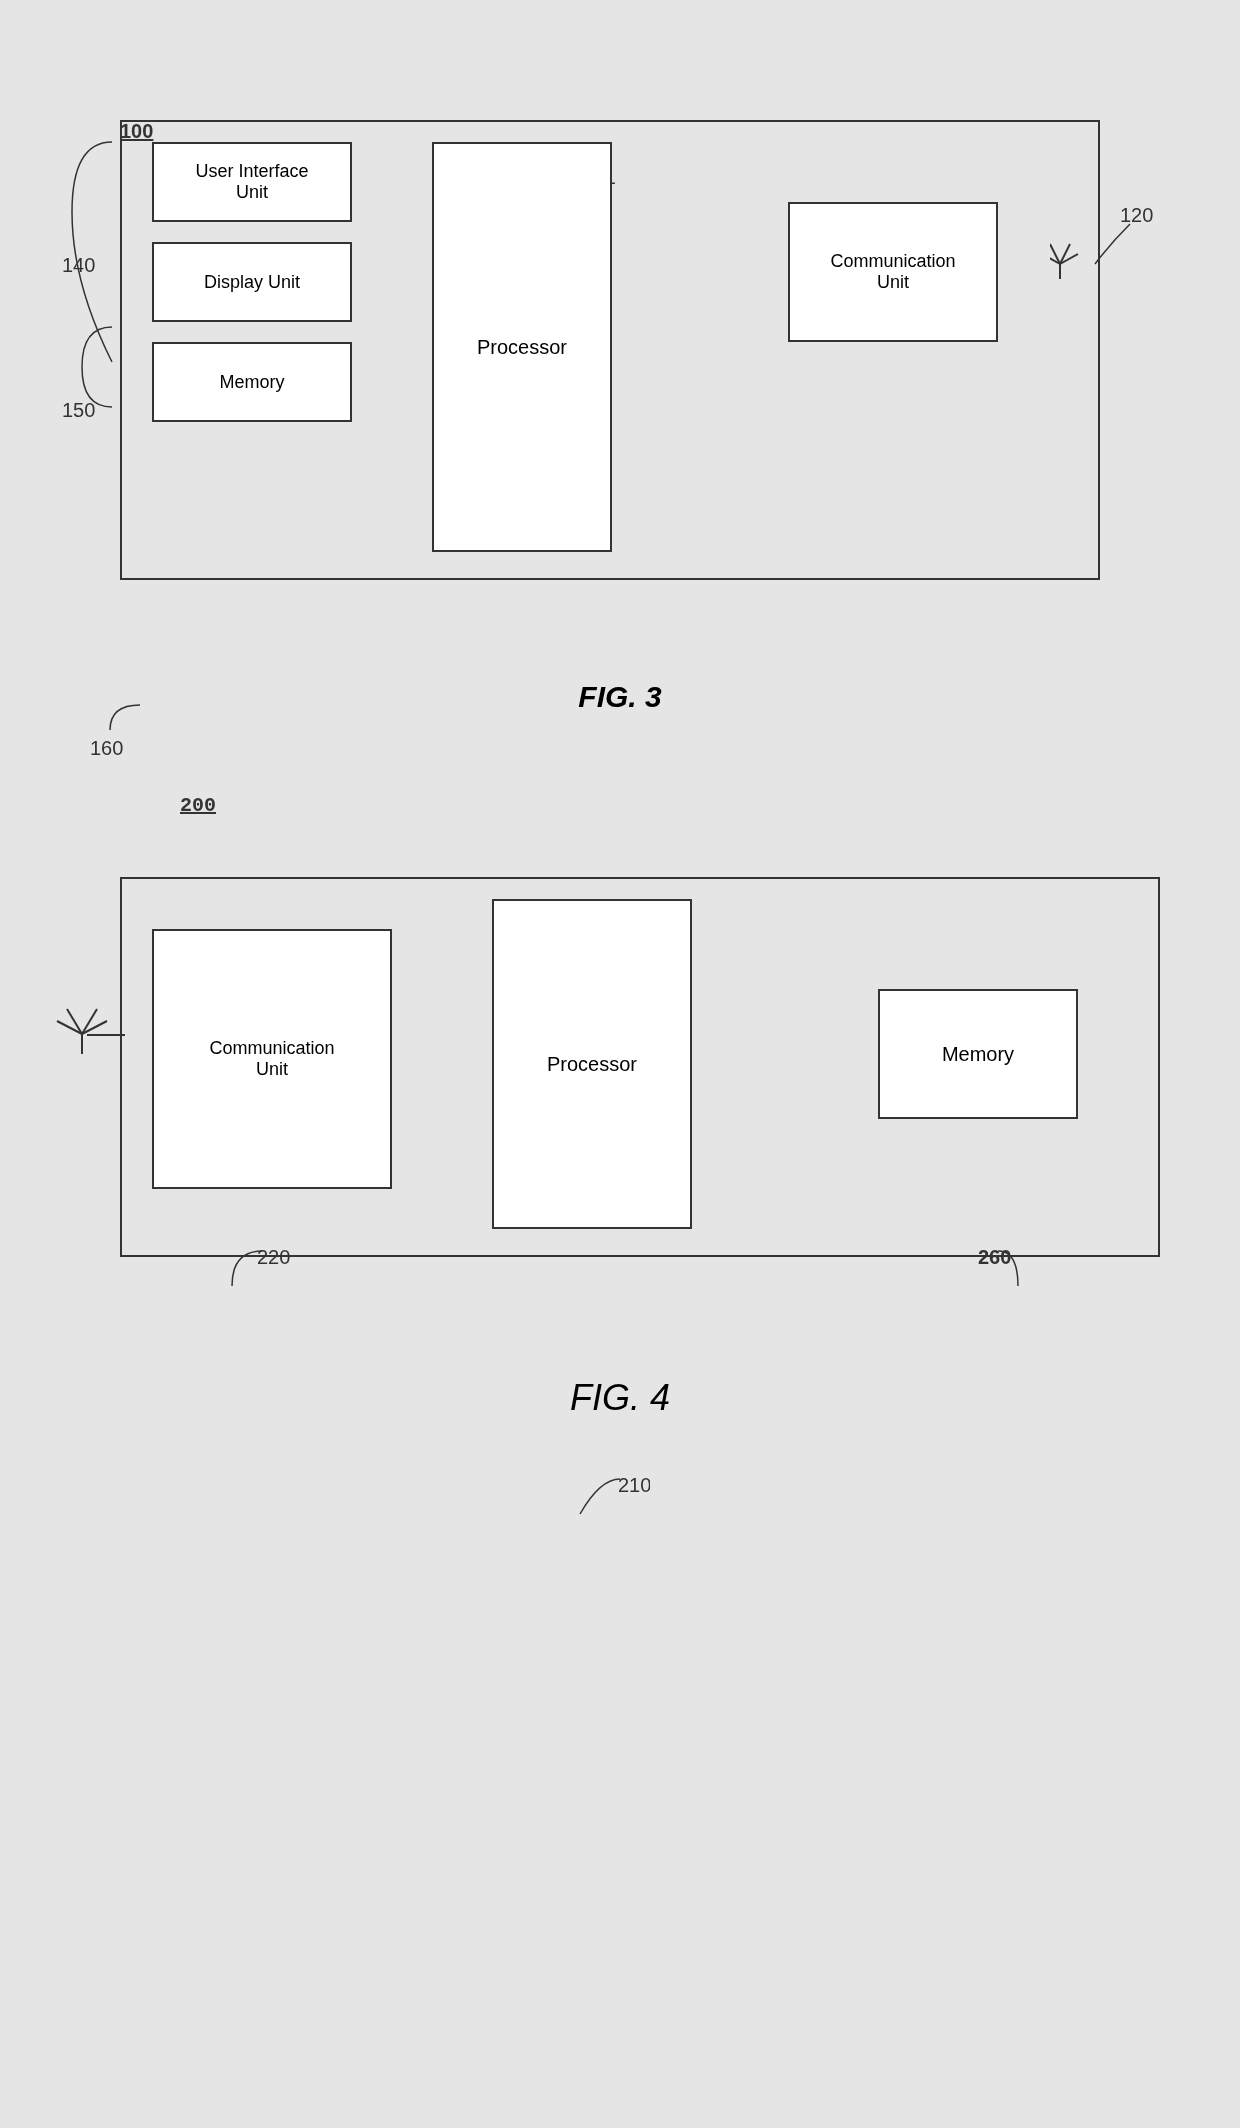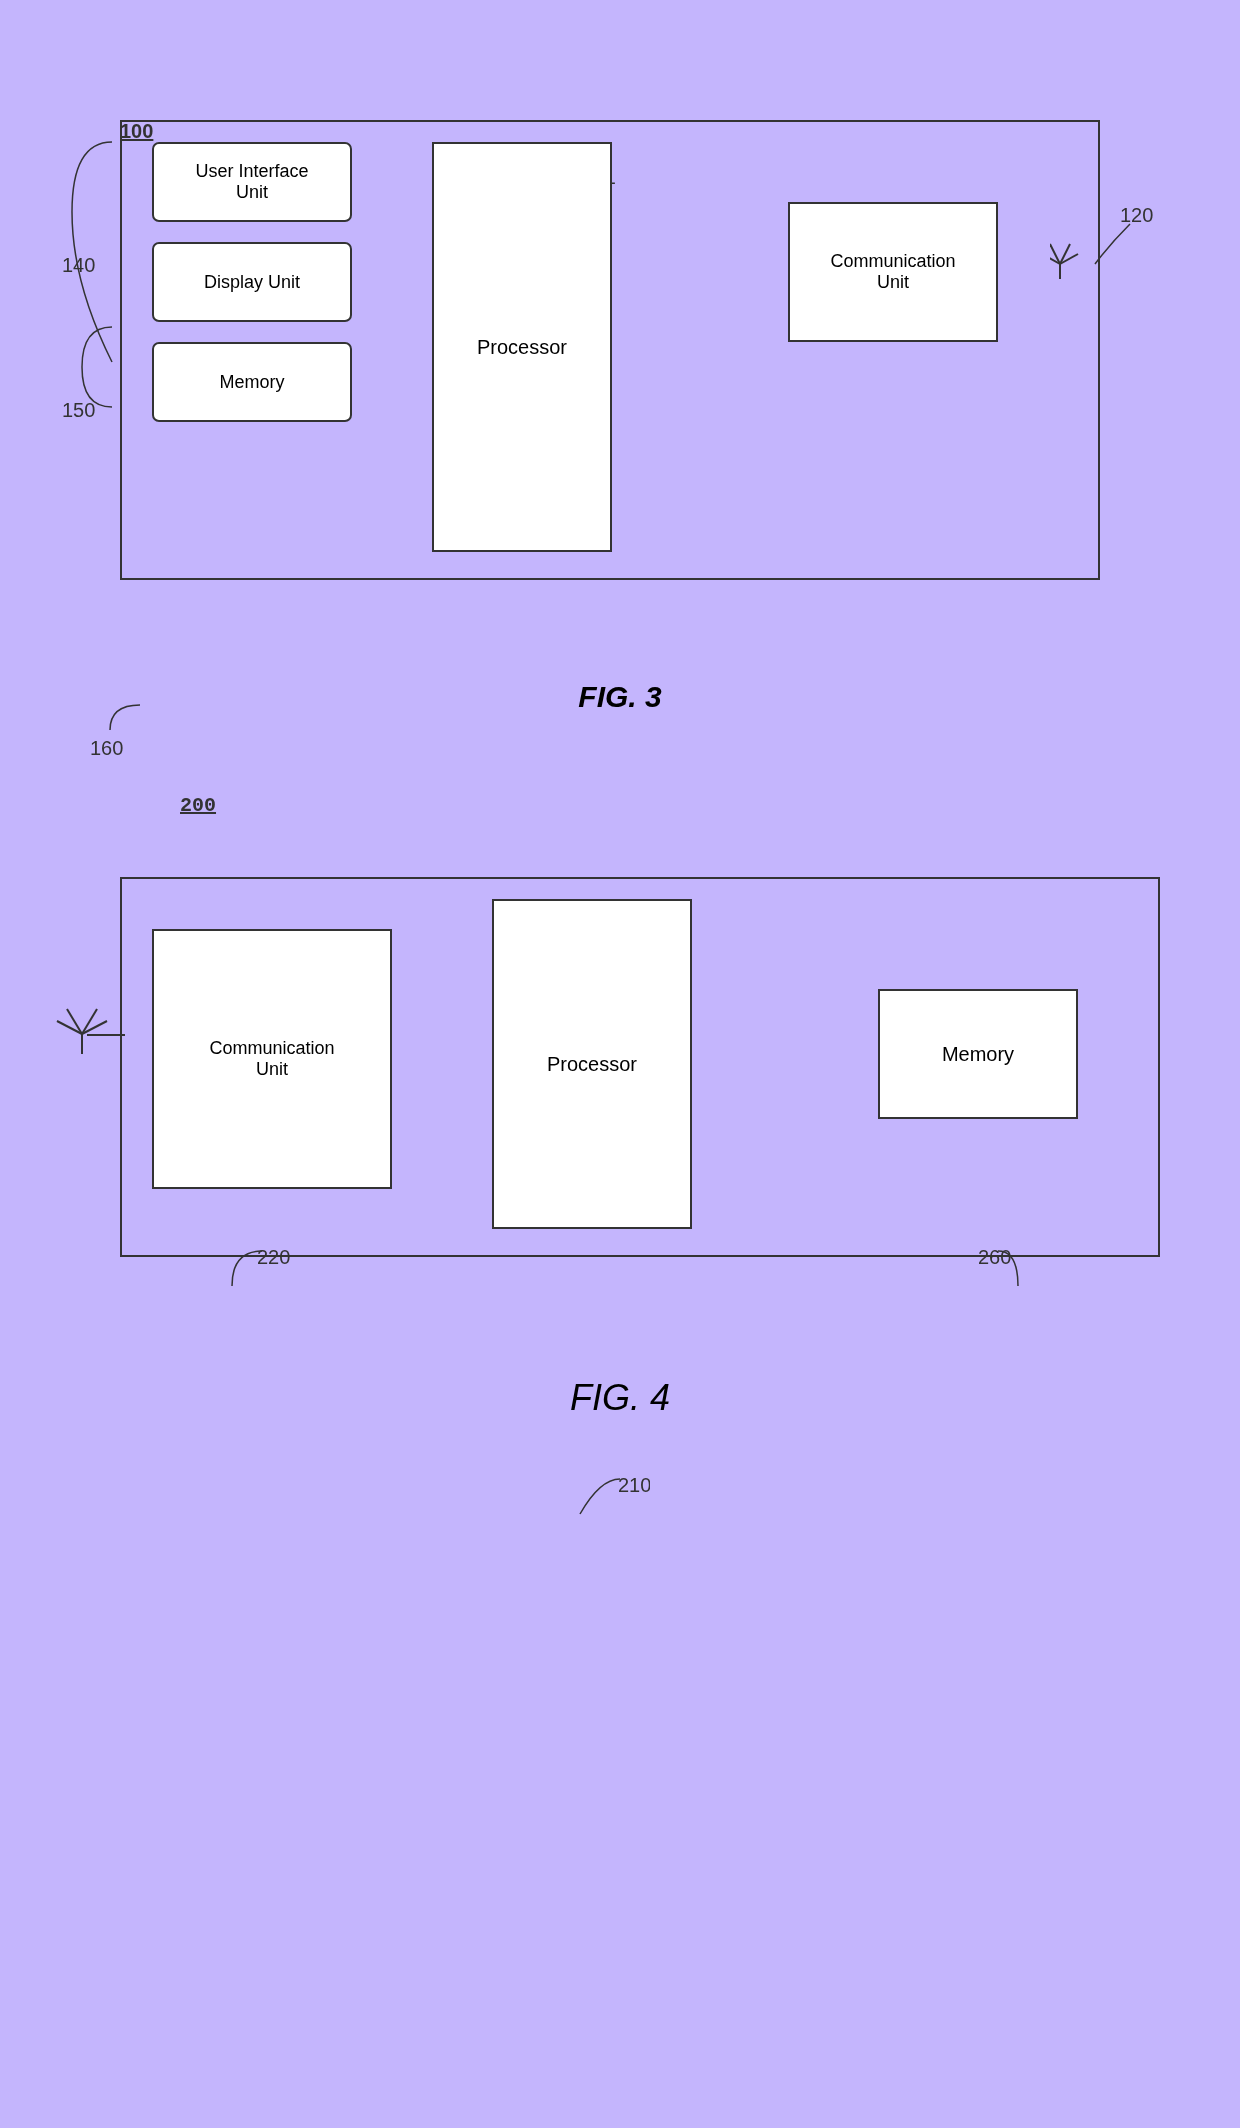--- a/index.html
+++ b/index.html
@@ -6,21 +6,21 @@
     body {
       background: #ffffff;
       font-family: Arial, sans-serif;
       width: 1240px;
       min-height: 2128px;
     }
 
     .page {
       width: 1240px;
       min-height: 2128px;
-      background: #c4b5fd;
+      background: #e5e5e5;
       position: relative;
       padding: 40px 60px;
     }
 
     
     .fig3-section {
       position: relative;
       margin-top: 20px;
       margin-bottom: 60px;
     }
@@ -59,21 +59,20 @@
       align-items: center;
       justify-content: center;
       text-align: center;
       background: #fff;
     }
 
     .inner-box-small {
       width: 200px;
       height: 80px;
       font-size: 18px;
-      border-radius: 7px;
     }
 
     
     .fig3-processor {
       position: absolute;
       left: 310px;
       top: 20px;
       width: 180px;
       height: 410px;
       border: 2px solid #333;
@@ -320,21 +319,21 @@
       </div>
 
       <div class="fig4-processor">
         <span>Processor</span>
       </div>
 
       <div class="fig4-memory">
         <span>Memory</span>
       </div>
 
-      <div style="position:absolute; bottom:-55px; right:100px;">
+      <div style="position:absolute; bottom:-55px; right:100px;font-weight:bold;">
         <svg width="100" height="60">
           <path d="M40,5 Q60,5 60,40" stroke="#333" stroke-width="1.5" fill="none"></path>
           <text x="20" y="18" font-size="20" fill="#333">260</text>
         </svg>
       </div>
 
     </div>
 
   </div>
 

